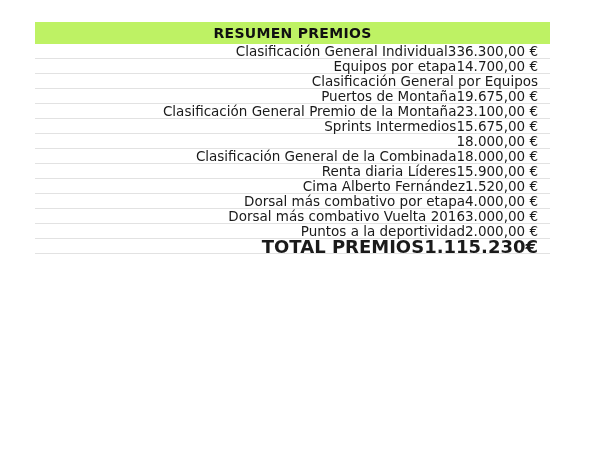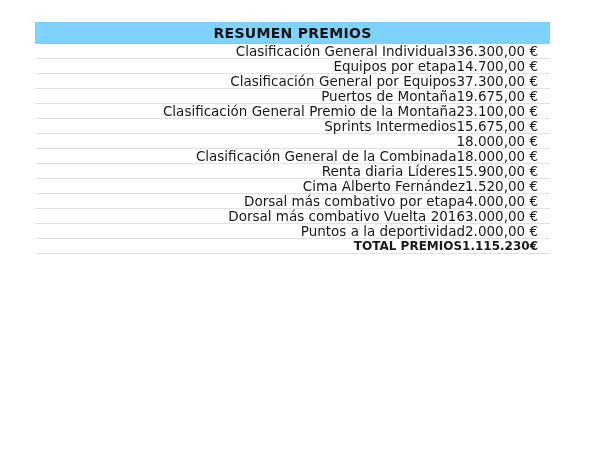--- a/index.html
+++ b/index.html
@@ -16,21 +16,21 @@
       position: relative;
     }
     .table {
       position: absolute;
       left: 35px;
       top: 22px;
       width: 515px;
     }
     .header {
       height: 22px;
-      background: #7dd3fc;
+      background: #bef264;
       text-align: center;
       font-weight: bold;
       font-size: 14px;
       line-height: 22px;
       letter-spacing: 0.3px;
       color: #111;
     }
     .row {
       display: flex;
       justify-content: flex-end;
@@ -43,40 +43,39 @@
     }
     .row .label {
       white-space: nowrap;
     }
     .row .value {
       white-space: nowrap;
       text-align: right;
     }
     .row.total {
       font-weight: bold;
-      font-size: 12px;
+      font-size: 18px;
     }
   </style>
 </head>
 <body>
 
 <div class="table">
   <div class="header">RESUMEN PREMIOS</div>
 
   <div class="row">
     <span class="label">Clasificación General Individual</span>
     <span class="value">336.300,00 €</span>
   </div>
   <div class="row">
     <span class="label">Equipos por etapa</span>
     <span class="value">14.700,00 €</span>
   </div>
   <div class="row">
     <span class="label">Clasificación General por Equipos</span>
-    <span class="value">37.300,00 €</span>
   </div>
   <div class="row">
     <span class="label">Puertos de Montaña</span>
     <span class="value">19.675,00 €</span>
   </div>
   <div class="row">
     <span class="label">Clasificación General Premio de la Montaña</span>
     <span class="value">23.100,00 €</span>
   </div>
   <div class="row">

